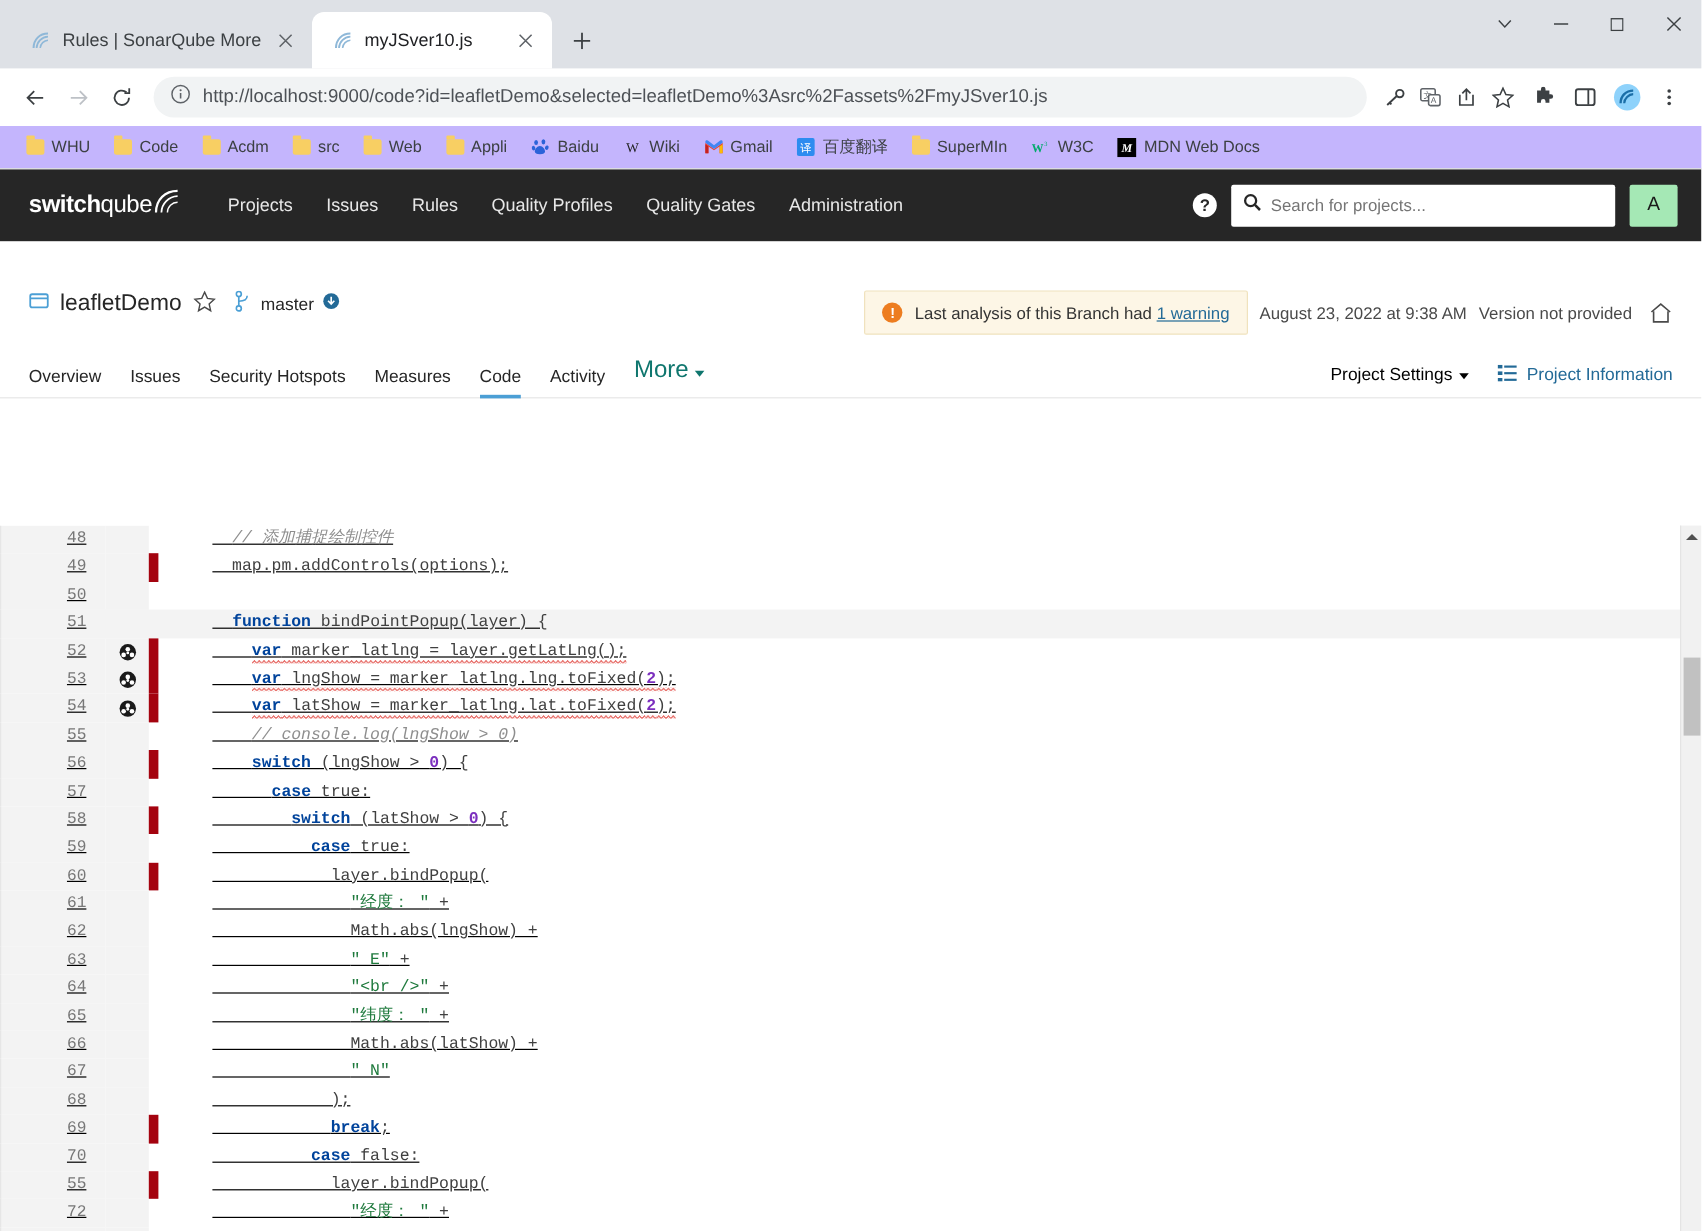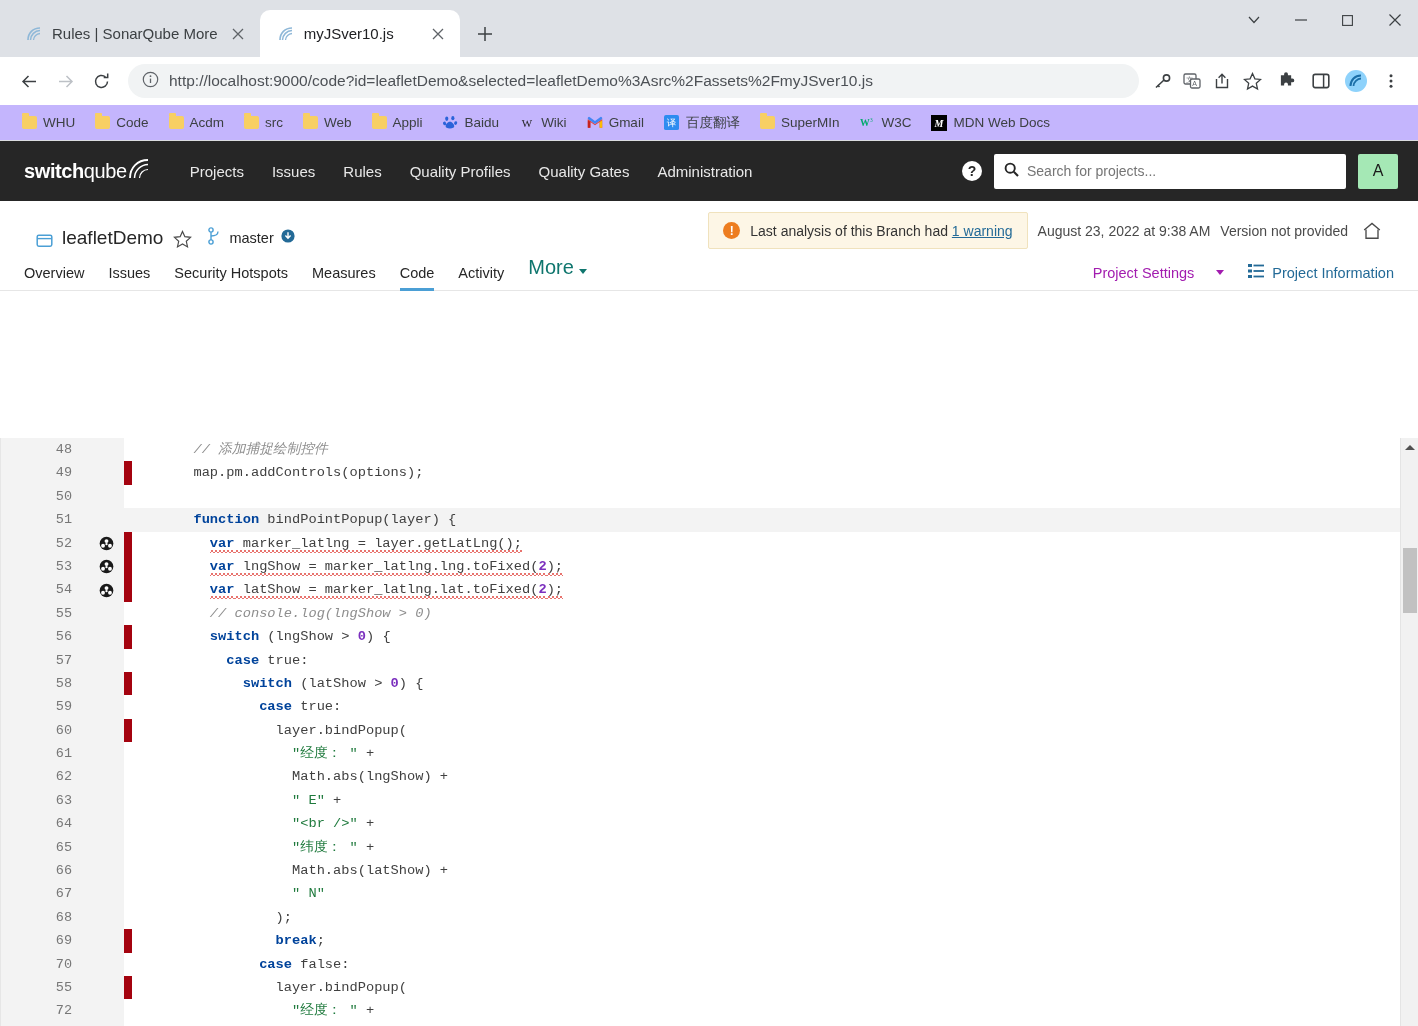--- a/index.html
+++ b/index.html
@@ -109,36 +109,36 @@
     color: #e8e8e8; font-size: 15px; padding: 0 14px; text-decoration: none;
     white-space: nowrap;
   }
   .sq-right { margin-left: auto; display: flex; align-items: center; gap: 12px; }
   .help-icon {
     width: 20px; height: 20px; border-radius: 50%; background: #fff; color: #262626;
     display: flex; align-items: center; justify-content: center;
     font-size: 14px; font-weight: 700; flex: 0 0 20px;
   }
   .sq-search {
-    width: 352px; height: 35px; background: #fff; border-radius: 2px;
+    width: 320px; height: 35px; background: #fff; border-radius: 2px;
     display: flex; align-items: center; padding: 0 10px; gap: 8px;
   }
   .sq-search input {
     border: 0; outline: 0; font-size: 14px; color: #404040; flex: 1;
     font-family: "Liberation Sans", sans-serif; background: transparent;
   }
   .sq-avatar {
     width: 40px; height: 35px; background: #a5e8b5; color: #1a1a1a;
     display: flex; align-items: center; justify-content: center;
     font-size: 16px; border-radius: 2px;
   }
 
   .sq-projbar {
-    height: 48px; display: flex; align-items: flex-end; padding: 0 36px;
-    background: #fff; gap: 0; position: relative;
+    height: 48px; display: flex; align-items: flex-start; padding: 0 24px;
+    background: #fff; gap: 0; position: relative; margin-top: 41px;
   }
   .proj-ico { margin-right: 9px; display: flex; }
   .proj-name { font-size: 19px; color: #262626; margin-right: 10px; }
   .star-ico { margin-right: 16px; display: flex; cursor: pointer; }
   .branch-group { display: flex; align-items: center; gap: 7px; }
   .branch-name { font-size: 14.5px; color: #262626; }
   .warn-box {
     margin-left: auto; display: flex; align-items: center; gap: 10px;
   }
   .warn-pill {
@@ -165,28 +165,28 @@
     position: relative; white-space: nowrap; text-decoration: none;
   }
   .sq-tab:first-child { padding-left: 0; }
   .sq-tab.sel { color: #262626; }
   .sq-tab.sel::after {
     content: ""; position: absolute; left: 12px; right: 12px; bottom: -1px;
     height: 3px; background: #4b9fd5;
   }
   .sq-tab.more { color: #0f766e; font-size: 20px; padding-bottom: 11px; }
   .sq-tabs-right { margin-left: auto; display: flex; align-items: center; gap: 24px; padding-bottom: 9px; }
-  .psettings { font-size: 14.5px; color: #a21caf; display: flex; align-items: center; gap: 22px; }
+  .psettings { font-size: 14.5px; color: #000000; display: flex; align-items: center; gap: 6px; }
   .pinfo { font-size: 14.5px; color: #236a97; display: flex; align-items: center; gap: 8px; }
   .caret { border-left: 4px solid transparent; border-right: 4px solid transparent; border-top: 5px solid currentColor; display: inline-block; }
 
   
   .codewrap { position: absolute; left: 0; right: 0; top: 297px; bottom: 0; display: flex; }
   .codebody { flex: 1; overflow: hidden; position: relative; }
-  .coderow { display: flex; height: 23.4px; align-items: stretch; }
+  .coderow { display: flex; height: 23.4px; align-items: stretch; text-decoration: underline; }
   .coderow.hl { background: #f3f3f3; }
   .ln {
     width: 88px; flex: 0 0 88px; text-align: right; padding-right: 16px;
     font-family: "Liberation Mono", monospace; font-size: 13.5px; color: #777;
     background: #f3f3f3; line-height: 23.4px; border-left: 1px solid #e6e6e6;
   }
   .issue-col {
     width: 36px; flex: 0 0 36px; background: #f3f3f3; display: flex;
     align-items: center; justify-content: center;
   }

